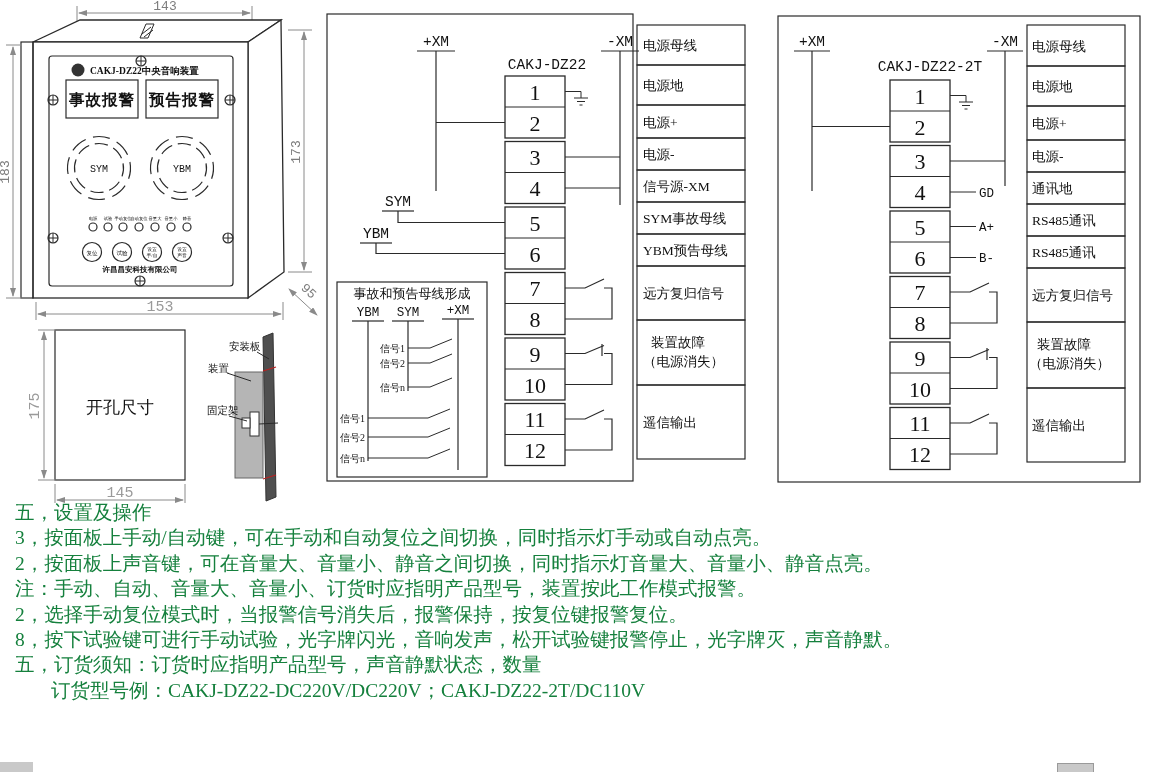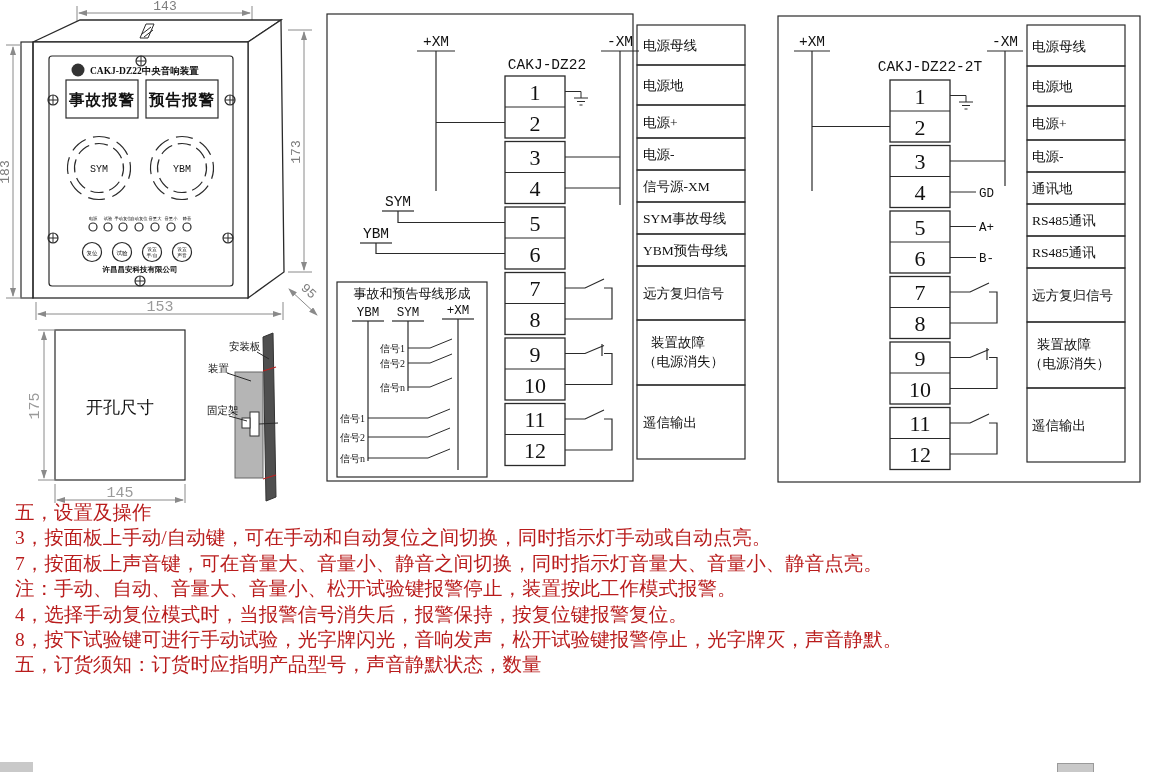--- a/index.html
+++ b/index.html
@@ -28,21 +28,21 @@
   .panelt{font:bold 9.5px "Liberation Serif",serif;fill:#111;}
   .wint{font:bold 15.5px "Liberation Serif",serif;fill:#111;text-anchor:middle;letter-spacing:1px;}
   .spkt{font:10px "Liberation Mono","DejaVu Sans Mono",monospace;fill:#111;text-anchor:middle;}
   .ledt{font:4.3px "Liberation Serif",serif;fill:#111;text-anchor:middle;}
   .btnt{font:5.5px "Liberation Serif",serif;fill:#111;text-anchor:middle;}
   .btnt2{font:4.8px "Liberation Serif",serif;fill:#111;text-anchor:middle;}
   .compt{font:bold 7.5px "Liberation Serif",serif;fill:#111;text-anchor:middle;}
   .cutt{font:17px "Liberation Serif",serif;fill:#111;text-anchor:middle;}
   .sidet{font:10.5px "Liberation Serif",serif;fill:#111;}
   
-  .notes{position:absolute;left:15px;top:500px;width:1140px;color:#b91c1c;
+  .notes{position:absolute;left:15px;top:500px;width:1140px;color:#15803d;
          font-size:19.5px;line-height:25.4px;}
   .notes p{margin:0;white-space:nowrap;}
   .notes p.indent{padding-left:36px;}
   .artifact{position:absolute;background:#c9c9c9;}
   .artifact.al{left:0;top:762px;width:33px;height:10px;}
   .artifact.ar{left:1057px;top:763px;width:35px;height:9px;border:1px solid #9a9a9a;}
 </style>
 </head>
 <body>
 
@@ -441,21 +441,22 @@
     <text class="lbl" x="262" y="295">远方复归信号</text>
     <text class="lbl" x="267" y="344">装置故障</text>
     <text class="lbl" x="259" y="363">（电源消失）</text>
     <text class="lbl" x="262" y="425">遥信输出</text>
   </g>
 </svg>
 
 <div class="notes">
   <p>五，设置及操作</p>
   <p>3，按面板上手动/自动键，可在手动和自动复位之间切换，同时指示灯手动或自动点亮。</p>
-  <p>7，按面板上声音键，可在音量大、音量小、静音之间切换，同时指示灯音量大、音量小、静音点亮。</p>
-  <p>注：手动、自动、音量大、音量小、松开试验键报警停止，装置按此工作模式报警。</p>
-  <p>4，选择手动复位模式时，当报警信号消失后，报警保持，按复位键报警复位。</p>
+  <p>2，按面板上声音键，可在音量大、音量小、静音之间切换，同时指示灯音量大、音量小、静音点亮。</p>
+  <p>注：手动、自动、音量大、音量小、订货时应指明产品型号，装置按此工作模式报警。</p>
+  <p>2，选择手动复位模式时，当报警信号消失后，报警保持，按复位键报警复位。</p>
   <p>8，按下试验键可进行手动试验，光字牌闪光，音响发声，松开试验键报警停止，光字牌灭，声音静默。</p>
   <p>五，订货须知：订货时应指明产品型号，声音静默状态，数量</p>
+  <p class="indent">订货型号例：CAKJ-DZ22-DC220V/DC220V；CAKJ-DZ22-2T/DC110V</p>
 </div>
 
 <div class="artifact al"></div>
 <div class="artifact ar"></div>
 
 </body></html>

